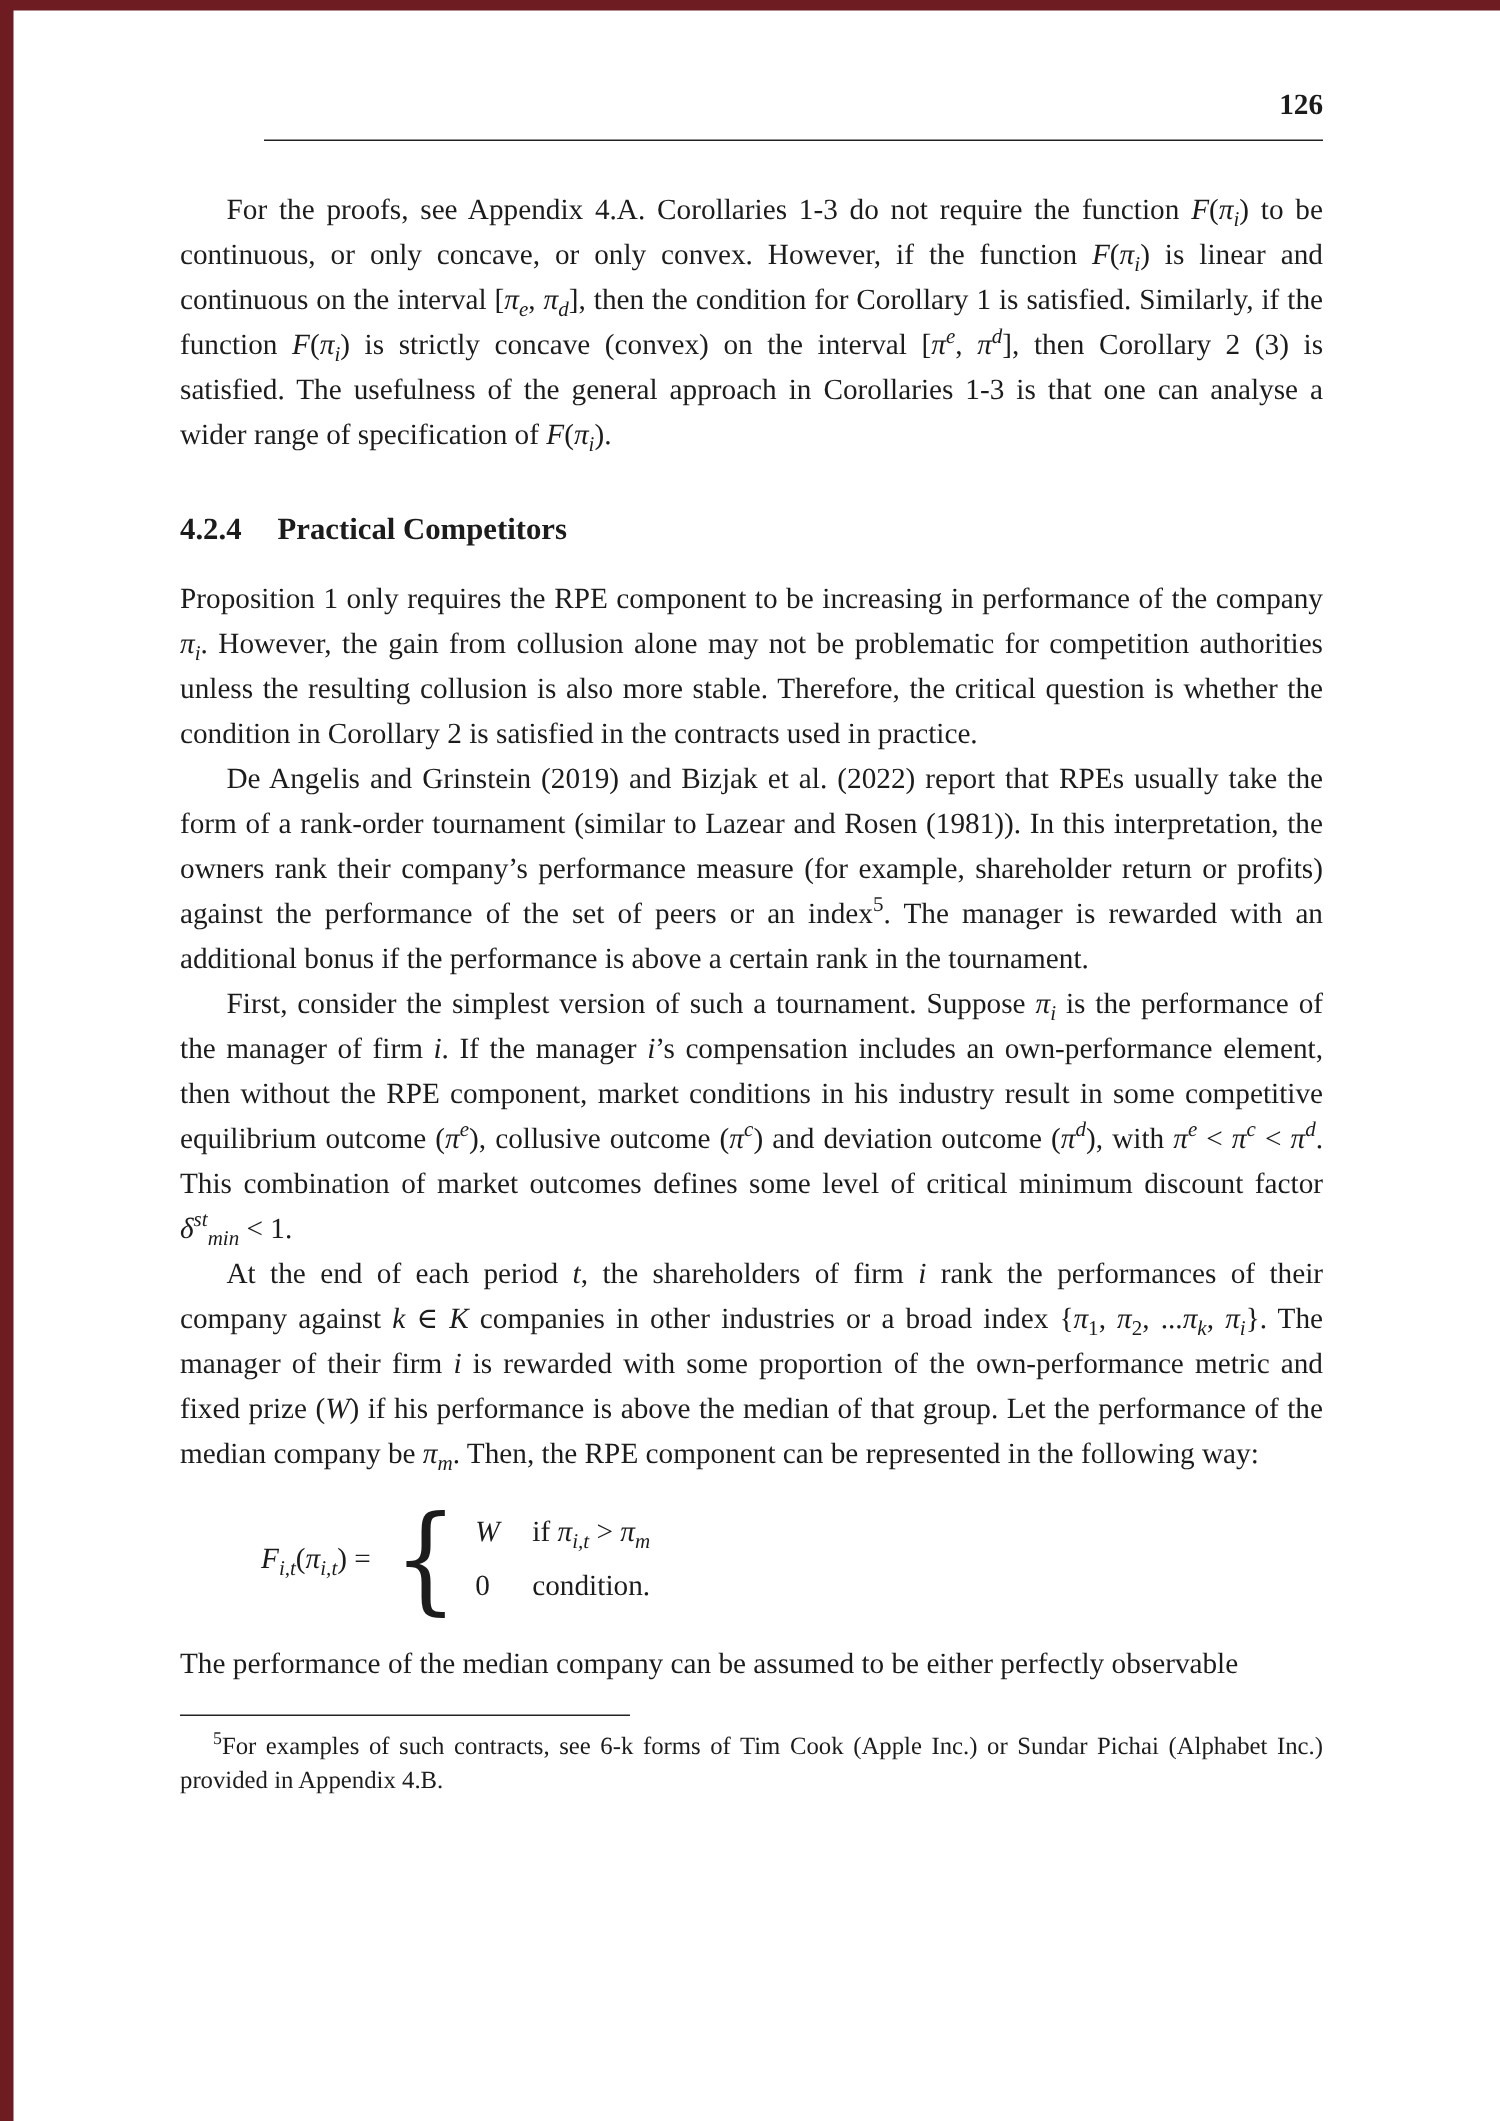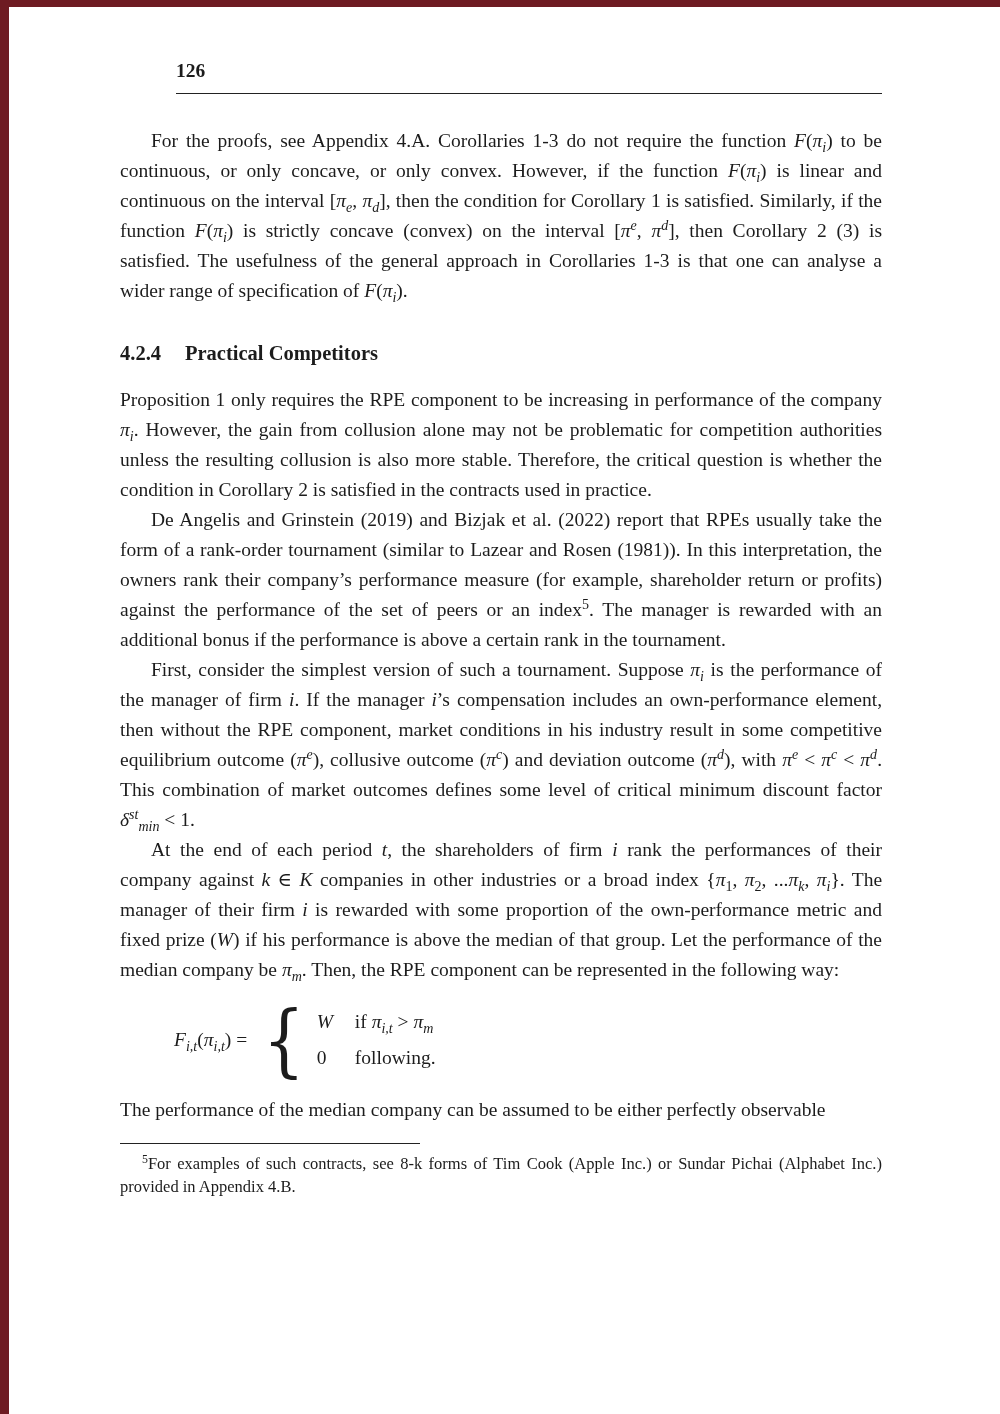--- a/index.html
+++ b/index.html
@@ -24,21 +24,21 @@
   .content {
     position: absolute;
     left: 120px;
     top: 56px;
     width: 762px;
     font-size: 19.5px;
     line-height: 30px;
   }
   .running-header {
     display: flex;
-    justify-content: flex-start;
+    justify-content: flex-end;
     align-items: baseline;
     font-weight: bold;
     font-size: 19.5px;
     padding-left: 56px;
   }
   .header-rule {
     border: 0;
     border-top: 1.5px solid #222222;
     margin: 7px 0 0 56px;
   }
@@ -113,26 +113,26 @@
     <div class="equation">
       <span class="eq-lhs"><i>F<sub>i,t</sub></i>(<i>π<sub>i,t</sub></i>) =</span>
       <span class="eq-brace">{</span>
       <span class="eq-cases">
         <span class="eq-row">
           <span class="eq-value"><i>W</i></span>
           <span>if <i>π<sub>i,t</sub></i> &gt; <i>π<sub>m</sub></i></span>
         </span>
         <span class="eq-row">
           <span class="eq-value">0</span>
-          <span>following.</span>
+          <span>condition.</span>
         </span>
       </span>
     </div>
 
     <p>The performance of the median company can be assumed to be either perfectly observable</p>
 
     <div class="footnote-block">
       <hr class="footnote-rule">
-      <p class="footnote"><sup>5</sup><span>For examples of such contracts, see 8-k forms of Tim Cook (Apple Inc.) or Sundar Pichai (Alphabet Inc.) provided in Appendix 4.B.</span></p>
+      <p class="footnote"><sup>5</sup><span>For examples of such contracts, see 6-k forms of Tim Cook (Apple Inc.) or Sundar Pichai (Alphabet Inc.) provided in Appendix 4.B.</span></p>
     </div>
 
   </div>
 </div>
 
 </body></html>

